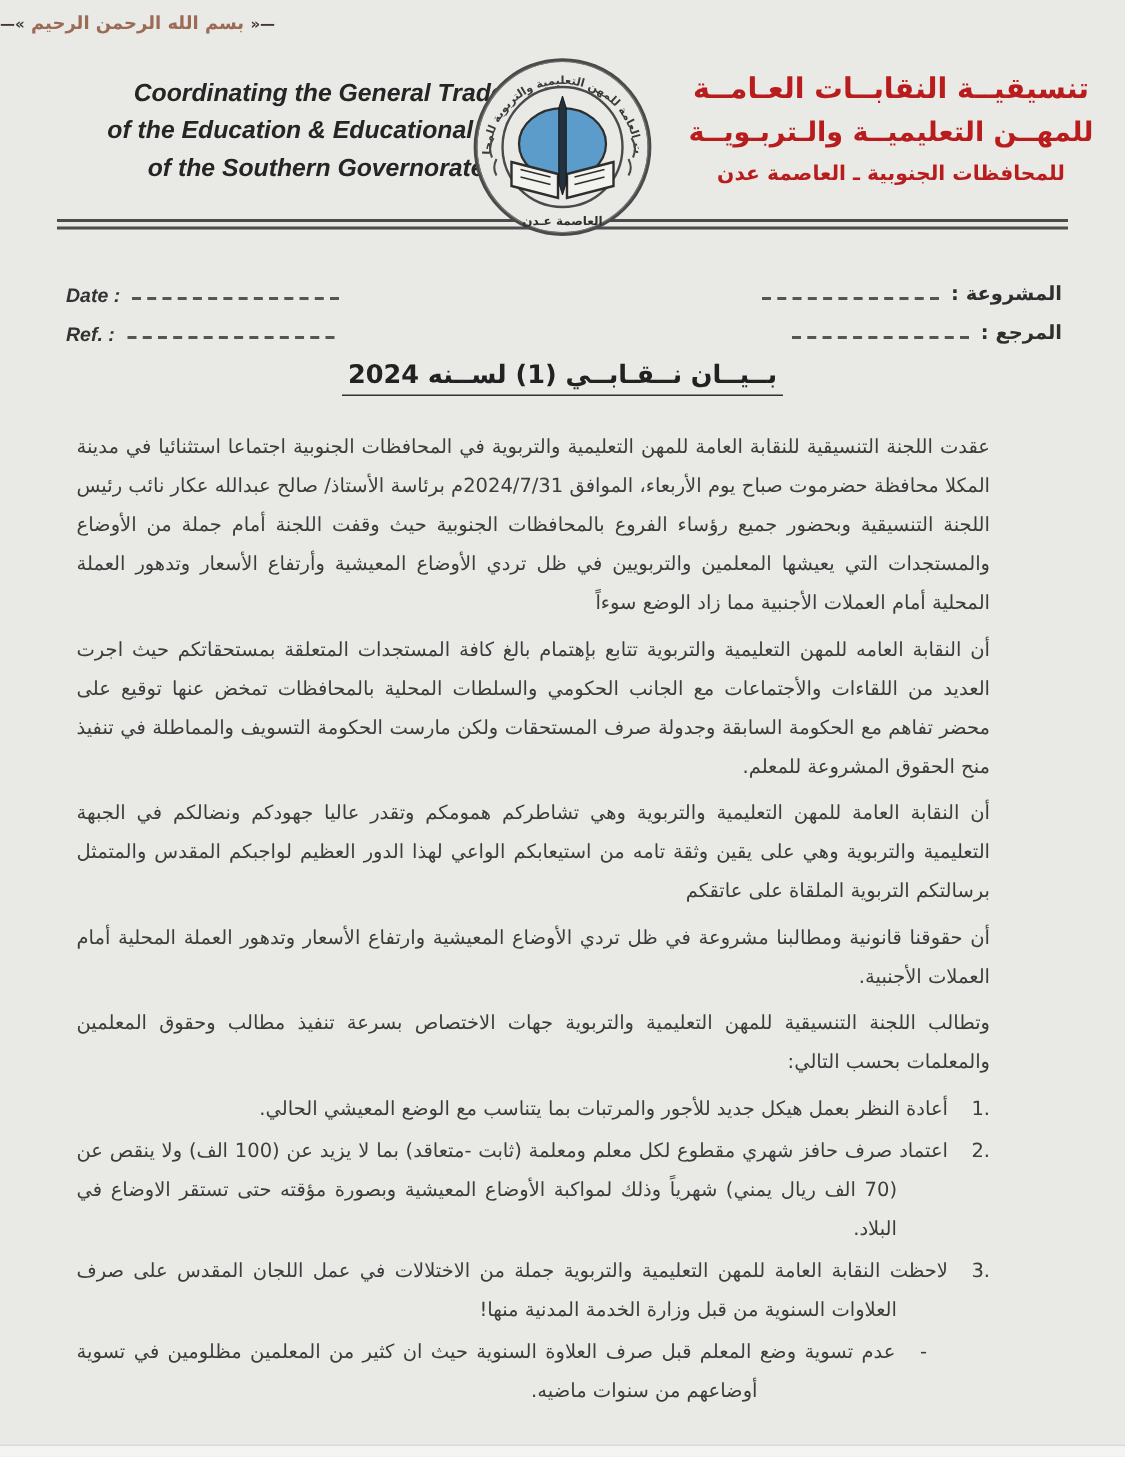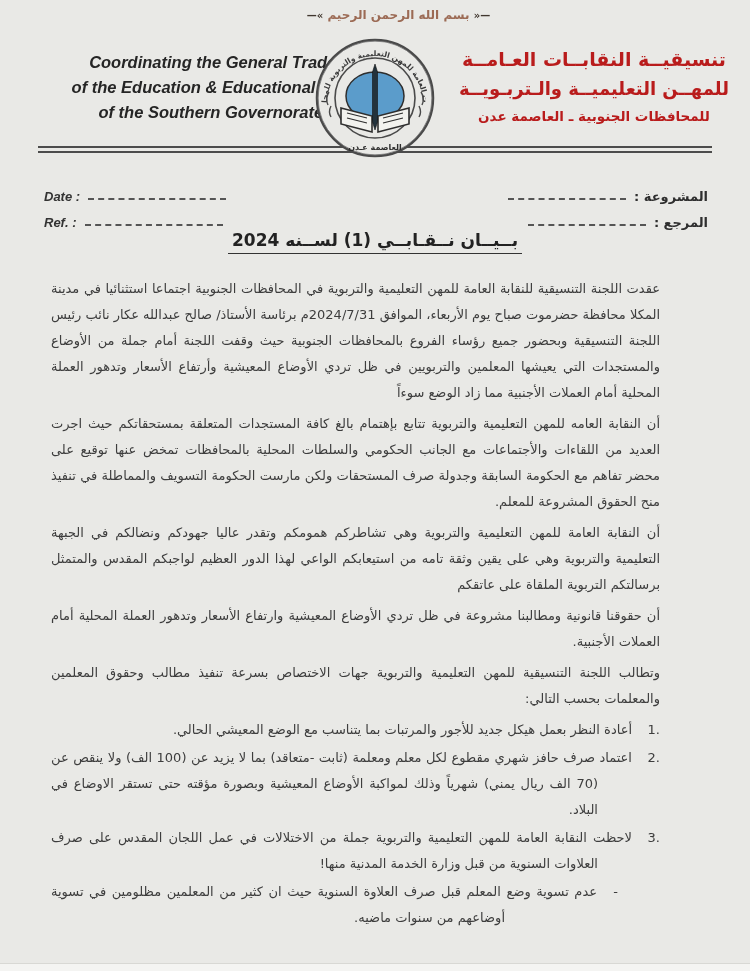--- a/index.html
+++ b/index.html
@@ -12,22 +12,22 @@
     color:#3a3a3a;
   }
   .page::after{
     content:"";position:absolute;left:0;right:0;bottom:0;height:7px;
     background:#f4f4f2;border-top:1px solid #d8d8d4;
   }
   
   .header{position:relative;height:162px;}
   .bismillah{
     position:absolute;top:8px;left:0;right:0;
-    text-align:center;font-size:12px;font-weight:bold;
-    color:#9c6b55;letter-spacing:1px;padding-left:47px;
+    text-align:left;font-size:12px;font-weight:bold;
+    color:#9c6b55;letter-spacing:1px;
   }
   .bismillah .orn{color:#40372f;font-size:10px;letter-spacing:0;}
   .org-en{
     position:absolute;left:34px;top:50px;width:418px;
     text-align:center;
     font-family:"Liberation Sans",sans-serif;
     font-style:italic;font-weight:bold;
     font-size:16.5px;line-height:25px;color:#252525;
   }
   .org-ar{
@@ -49,21 +49,21 @@
   .meta-en{display:flex;align-items:flex-end;
     font-family:Liberation Sans, sans-serif;font-style:italic;font-weight:bold;
     font-size:13px;color:#333;}
   .meta-ar{display:flex;align-items:flex-end;direction:rtl;
     font-weight:bold;font-size:13px;color:#2f2f2f;}
   .dashline{display:inline-block;border-bottom:2px dashed #555;
     margin:0 8px 4px 8px;}
   .dashline.en{width:138px;}
   .dashline.ar{width:118px;}
   
-  .title-wrap{text-align:center;margin-top:0;}
+  .title-wrap{text-align:center;margin-top:10px;}
   .doc-title{
     display:inline-block;direction:rtl;
     font-size:17px;font-weight:bold;color:#222;
     border-bottom:1.6px solid #333;padding:0 4px 3px 4px;
   }
   
   .body{
     margin-top:22px;
     padding:0 90px 0 51px;
     direction:rtl;

